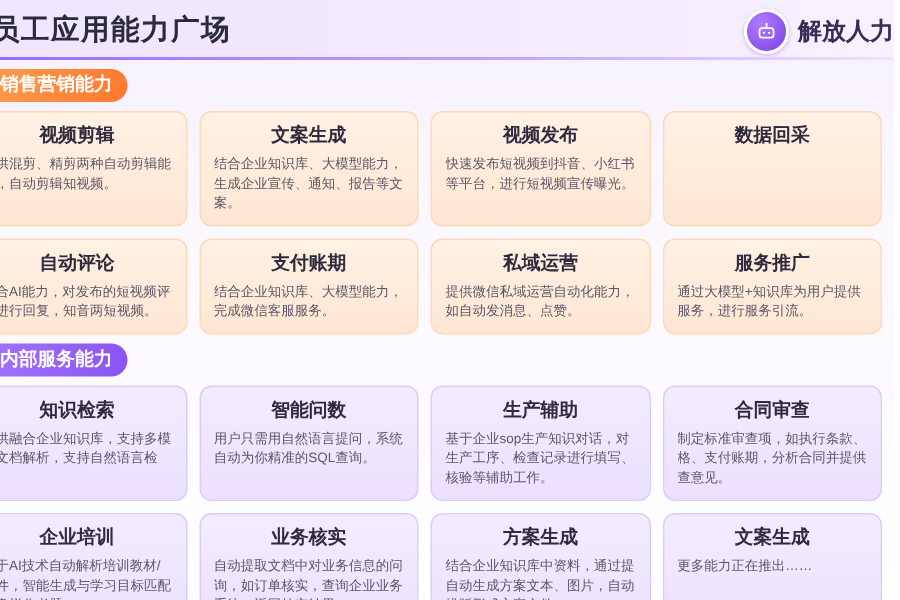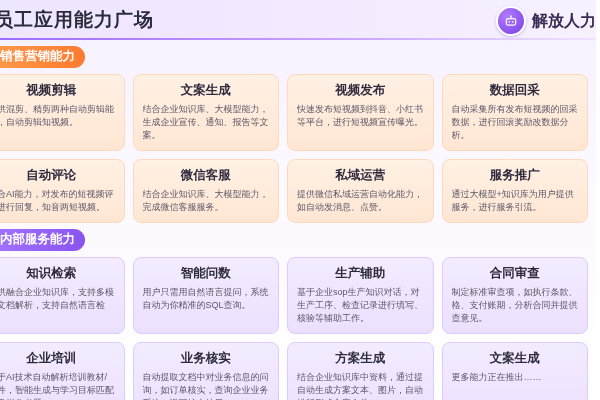--- a/index.html
+++ b/index.html
@@ -165,28 +165,27 @@
       <div class="card card-orange">
         <div class="card-title">文案生成</div>
         <div class="card-desc">结合企业知识库、大模型能力，生成企业宣传、通知、报告等文案。</div>
       </div>
       <div class="card card-orange">
         <div class="card-title">视频发布</div>
         <div class="card-desc">快速发布短视频到抖音、小红书等平台，进行短视频宣传曝光。</div>
       </div>
       <div class="card card-orange">
         <div class="card-title">数据回采</div>
-        <div class="card-desc">自动采集所有发布短视频的回采数据，进行回滚奖励改数据分析。</div>
       </div>
       <div class="card card-orange">
         <div class="card-title">自动评论</div>
         <div class="card-desc">结合AI能力，对发布的短视频评论进行回复，知音两短视频。</div>
       </div>
       <div class="card card-orange">
-        <div class="card-title">微信客服</div>
+        <div class="card-title">支付账期</div>
         <div class="card-desc">结合企业知识库、大模型能力，完成微信客服服务。</div>
       </div>
       <div class="card card-orange">
         <div class="card-title">私域运营</div>
         <div class="card-desc">提供微信私域运营自动化能力，如自动发消息、点赞。</div>
       </div>
       <div class="card card-orange">
         <div class="card-title">服务推广</div>
         <div class="card-desc">通过大模型+知识库为用户提供服务，进行服务引流。</div>
       </div>

